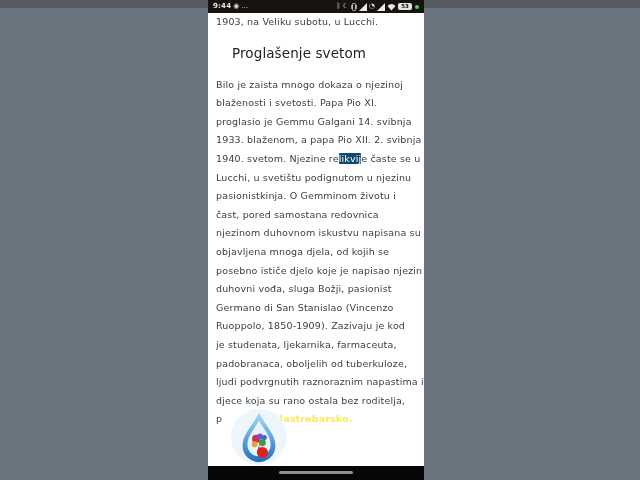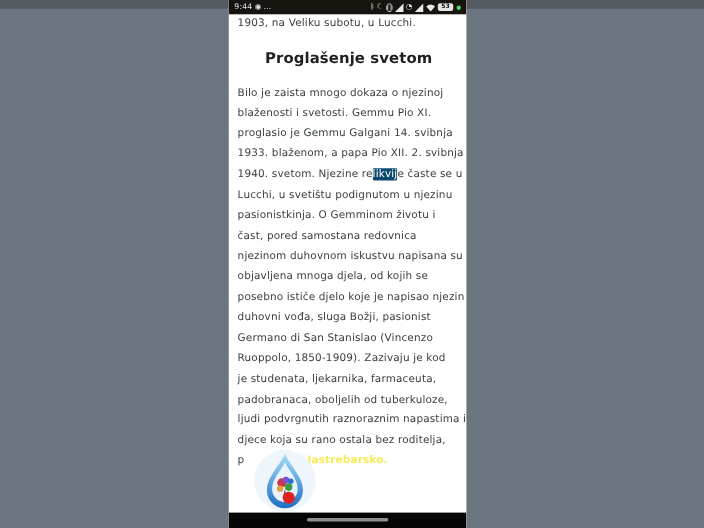--- a/index.html
+++ b/index.html
@@ -13,39 +13,38 @@
     position:absolute;left:208px;top:0;width:216px;height:480px;
     background:#ffffff;overflow:hidden;z-index:1;
   }
   
   .statusbar{
     height:13px;background:#17140f;color:#e9e9e9;
     display:flex;justify-content:space-between;align-items:center;
     padding:0 5px;font-size:7px;line-height:13px;
   }
   .sb-left,.sb-right{display:flex;align-items:center;gap:2px;}
-  .sb-time{font-weight:normal;letter-spacing:.2px;}
+  .sb-time{font-weight:bold;letter-spacing:.2px;}
   .sb-glyph{font-size:7px;opacity:.95;}
   .sb-svg{display:block;}
   .battery{
     width:14px;height:7px;background:#e4e4e4;border-radius:2px;
     color:#111;font-size:5.5px;line-height:7px;text-align:center;font-weight:bold;
   }
   .green-dot{width:4px;height:4px;border-radius:50%;background:#56d05f;margin-left:1px;}
   
   .content{position:relative;padding:0 6px 0 8px;}
   .line{
     white-space:nowrap;height:18.6px;line-height:18.6px;
     font-size:9.5px;letter-spacing:.15px;color:#3c4043;
   }
   .hl{background:#0c4a6e;color:#ffffff;border-radius:1px;}
   h2.heading{
-    margin:13px 4px 15px;font-size:13.5px;font-weight:700;color:#1d1f21;
+    margin:13px 16px 15px;font-size:13.5px;font-weight:400;color:#1d1f21;
     letter-spacing:.1px;
-    text-align:center;
   }
   .last-line .gap{display:inline-block;width:42px;}
   .link{color:#f7ea55;text-decoration:none;font-weight:bold;text-align:center;}
   
   .logo{position:absolute;left:22px;top:408px;width:58px;height:58px;z-index:5;}
   .reddot{
     position:absolute;left:49px;top:447px;width:11px;height:11px;border-radius:50%;
     background:#df221d;z-index:6;
   }
   
@@ -93,21 +92,21 @@
   <div class="content">
 
     <div>
         <div class="line"><span>1903, na Veliku subotu, u Lucchi.</span><span class="hl"></span><span></span></div>
       </div>
 
     <h2 class="heading">Proglašenje svetom</h2>
 
     <div>
         <div class="line"><span>Bilo je zaista mnogo dokaza o njezinoj</span><span class="hl"></span><span></span></div>
-        <div class="line"><span>blaženosti i svetosti. Gemmu Pio XI.</span><span class="hl"></span><span></span></div>
+        <div class="line"><span>blaženosti i svetosti. Papa Pio XI.</span><span class="hl"></span><span></span></div>
         <div class="line"><span>proglasio je Gemmu Galgani 14. svibnja</span><span class="hl"></span><span></span></div>
         <div class="line"><span>1933. blaženom, a papa Pio XII. 2. svibnja</span><span class="hl"></span><span></span></div>
         <div class="line"><span>1940. svetom. Njezine re</span><span class="hl">likvij</span><span>e časte se u</span></div>
         <div class="line"><span>Lucchi, u svetištu podignutom u njezinu</span><span class="hl"></span><span></span></div>
         <div class="line"><span>pasionistkinja. O Gemminom životu i</span><span class="hl"></span><span></span></div>
         <div class="line"><span>čast, pored samostana redovnica</span><span class="hl"></span><span></span></div>
         <div class="line"><span>njezinom duhovnom iskustvu napisana su i</span><span class="hl"></span><span></span></div>
         <div class="line"><span>objavljena mnoga djela, od kojih se</span><span class="hl"></span><span></span></div>
         <div class="line"><span>posebno ističe djelo koje je napisao njezin</span><span class="hl"></span><span></span></div>
         <div class="line"><span>duhovni vođa, sluga Božji, pasionist</span><span class="hl"></span><span></span></div>

